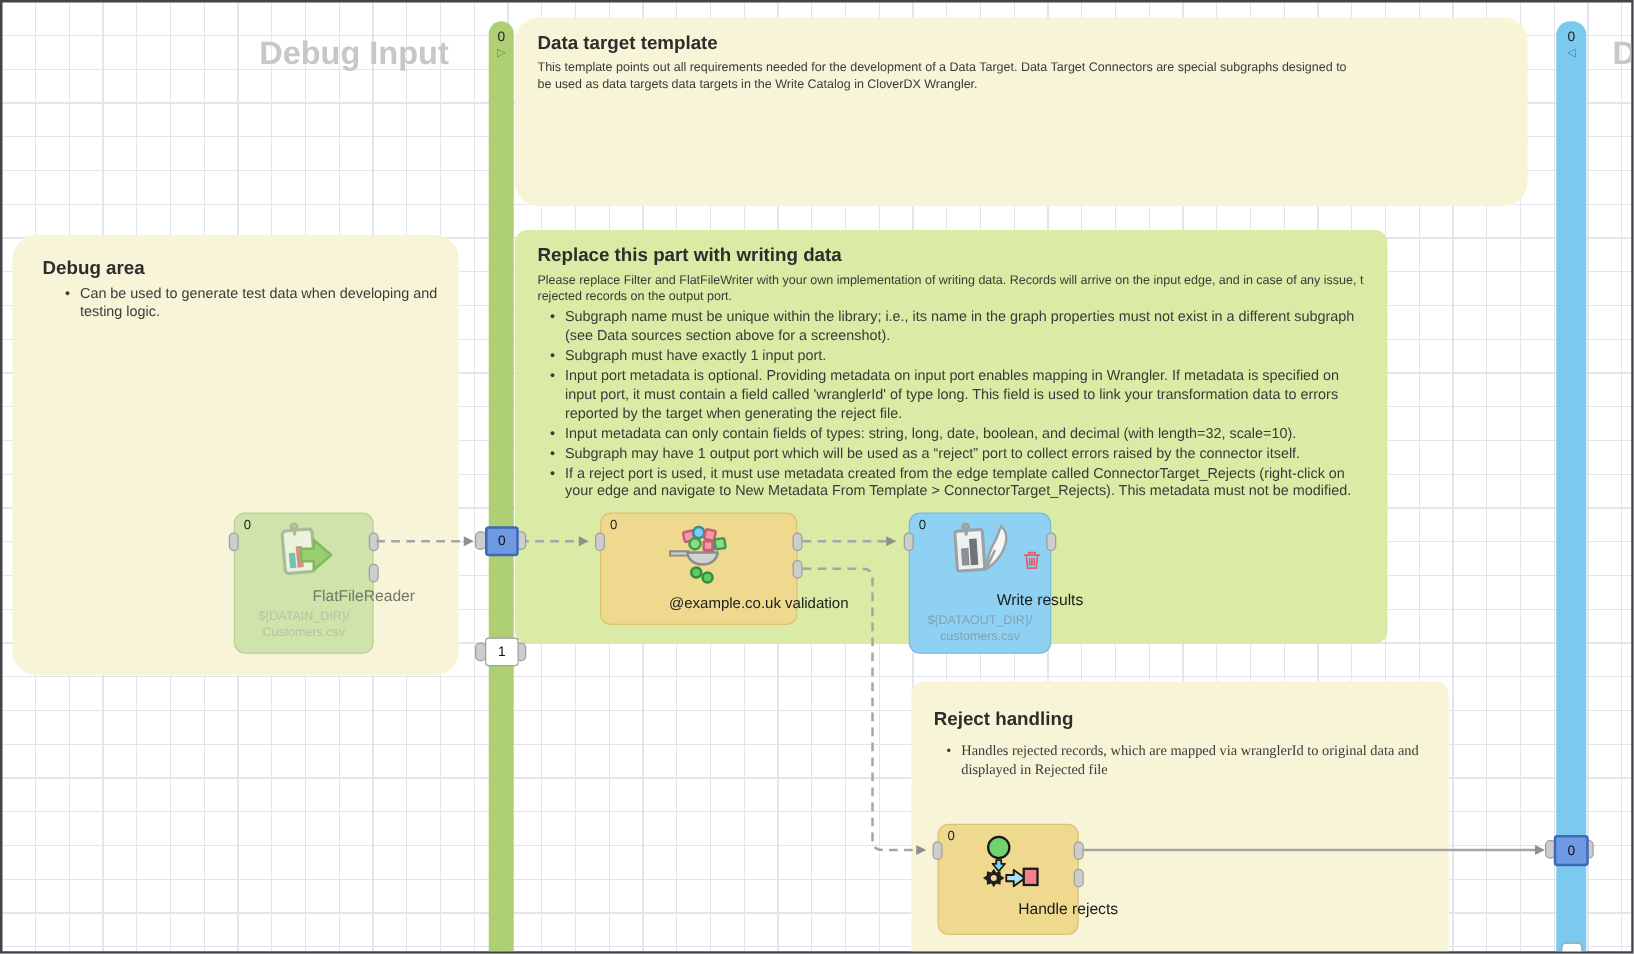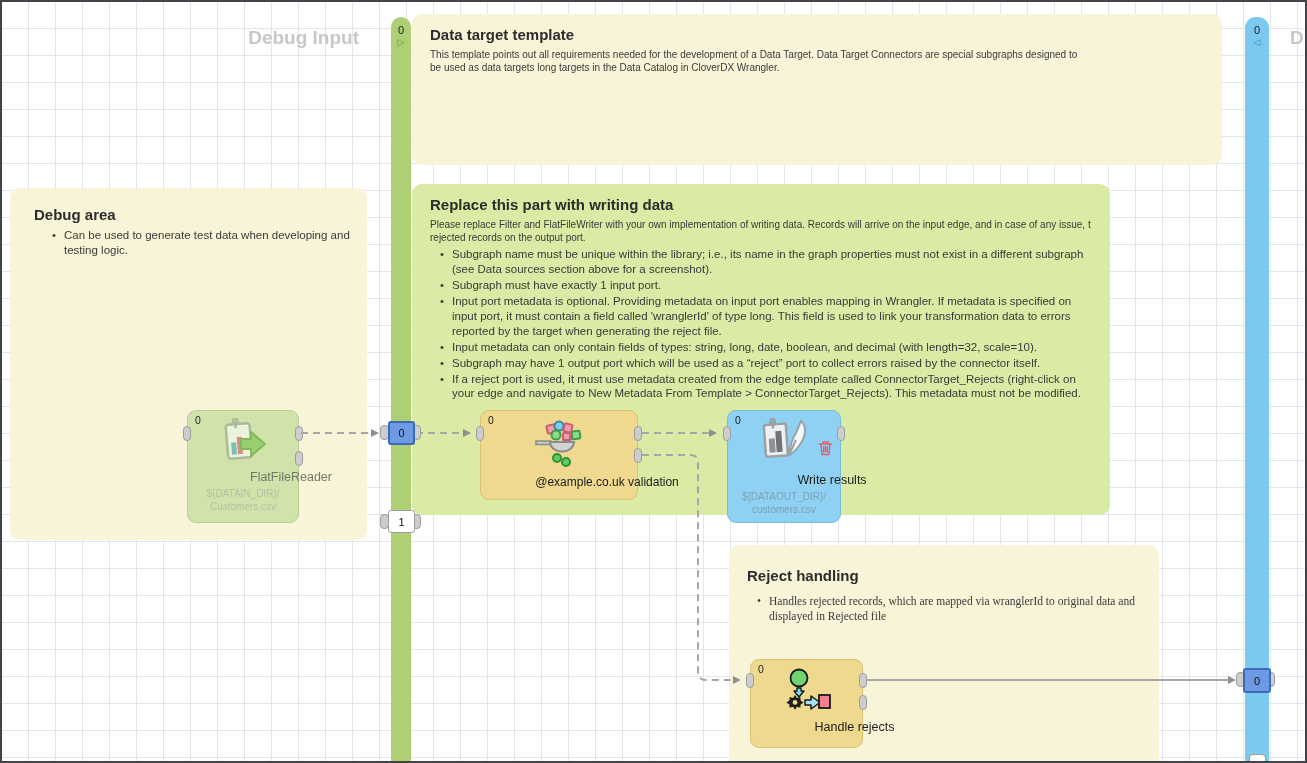--- a/index.html
+++ b/index.html
@@ -5,24 +5,24 @@
   html,body{margin:0;padding:0;background:#fff;}
   .frame{
     position:relative;width:1307px;height:763px;box-sizing:border-box;
     border:2px solid #43434a;overflow:hidden;
     font-family:"Liberation Sans",sans-serif;
     background-color:#ffffff;
     background-image:
       repeating-linear-gradient(to right, transparent 0 26px, #e4e4ed 26px 27px),
       repeating-linear-gradient(to bottom, transparent 0 26px, #e4e4ed 26px 27px);
   }
-  .zone-label{position:absolute;font-size:19px;font-weight:bold;color:#c7c7c9;white-space:nowrap;}
+  .zone-label{position:absolute;font-size:26px;font-weight:bold;color:#c7c7c9;white-space:nowrap;}
   
   .note{position:absolute;border-radius:10px;box-sizing:border-box;}
-  .note-yellow{background:#f8f4d8;}
+  .note-yellow{background:#f8f4d8;border-radius:19px;}
   .note-green{background:#d9eba4;}
   .note h3{margin:0 0 5px 0;font-size:15px;color:#2d2d2d;}
   .note .body{font-size:10px;color:#3a3a3a;line-height:1.3;}
   .clip-line{white-space:nowrap;overflow:hidden;}
   .note ul{margin:3px 0 0 0;padding-left:22px;list-style:none;}
   .note ul li{position:relative;font-size:11.5px;color:#3a3a3a;line-height:1.3;margin:0 0 1px 0;}
   .note ul li::before{content:"\2022";position:absolute;left:-12px;top:0;color:#3a3a3a;}
   
   .bar{position:absolute;top:15px;height:748px;border-radius:11px 11px 0 0;text-align:center;}
   .bar-in{left:389px;width:20px;background:#aecf74;}
@@ -61,21 +61,21 @@
 <body>
 
 <div class="frame">
 
   <div class="zone-label" style="left:100px;top:25px;width:257px;text-align:right;">Debug Input</div>
   <div class="zone-label" style="left:1288px;top:25px;">D</div>
 
   <div class="note note-yellow" style="left:410px;top:12px;width:810px;height:151px;padding:12px 18px;">
     <h3>Data target template</h3>
     <div class="body">This template points out all requirements needed for the development of a Data Target. Data Target Connectors are special subgraphs designed to</div>
-    <div class="body">be used as data targets long targets in the Data Catalog in CloverDX Wrangler.</div>
+    <div class="body">be used as data targets data targets in the Write Catalog in CloverDX Wrangler.</div>
   </div>
 
   <div class="note note-yellow" style="left:8px;top:186px;width:357px;height:352px;padding:18px 14px 0 16px;">
     <h3 style="padding-left:8px;">Debug area</h3>
     <ul style="padding-left:38px;">
       <li>Can be used to generate test data when developing and testing logic.</li>
     </ul>
   </div>
 
   <div class="note note-green" style="left:410px;top:182px;width:698px;height:331px;padding:12px 14px 0 18px;">

